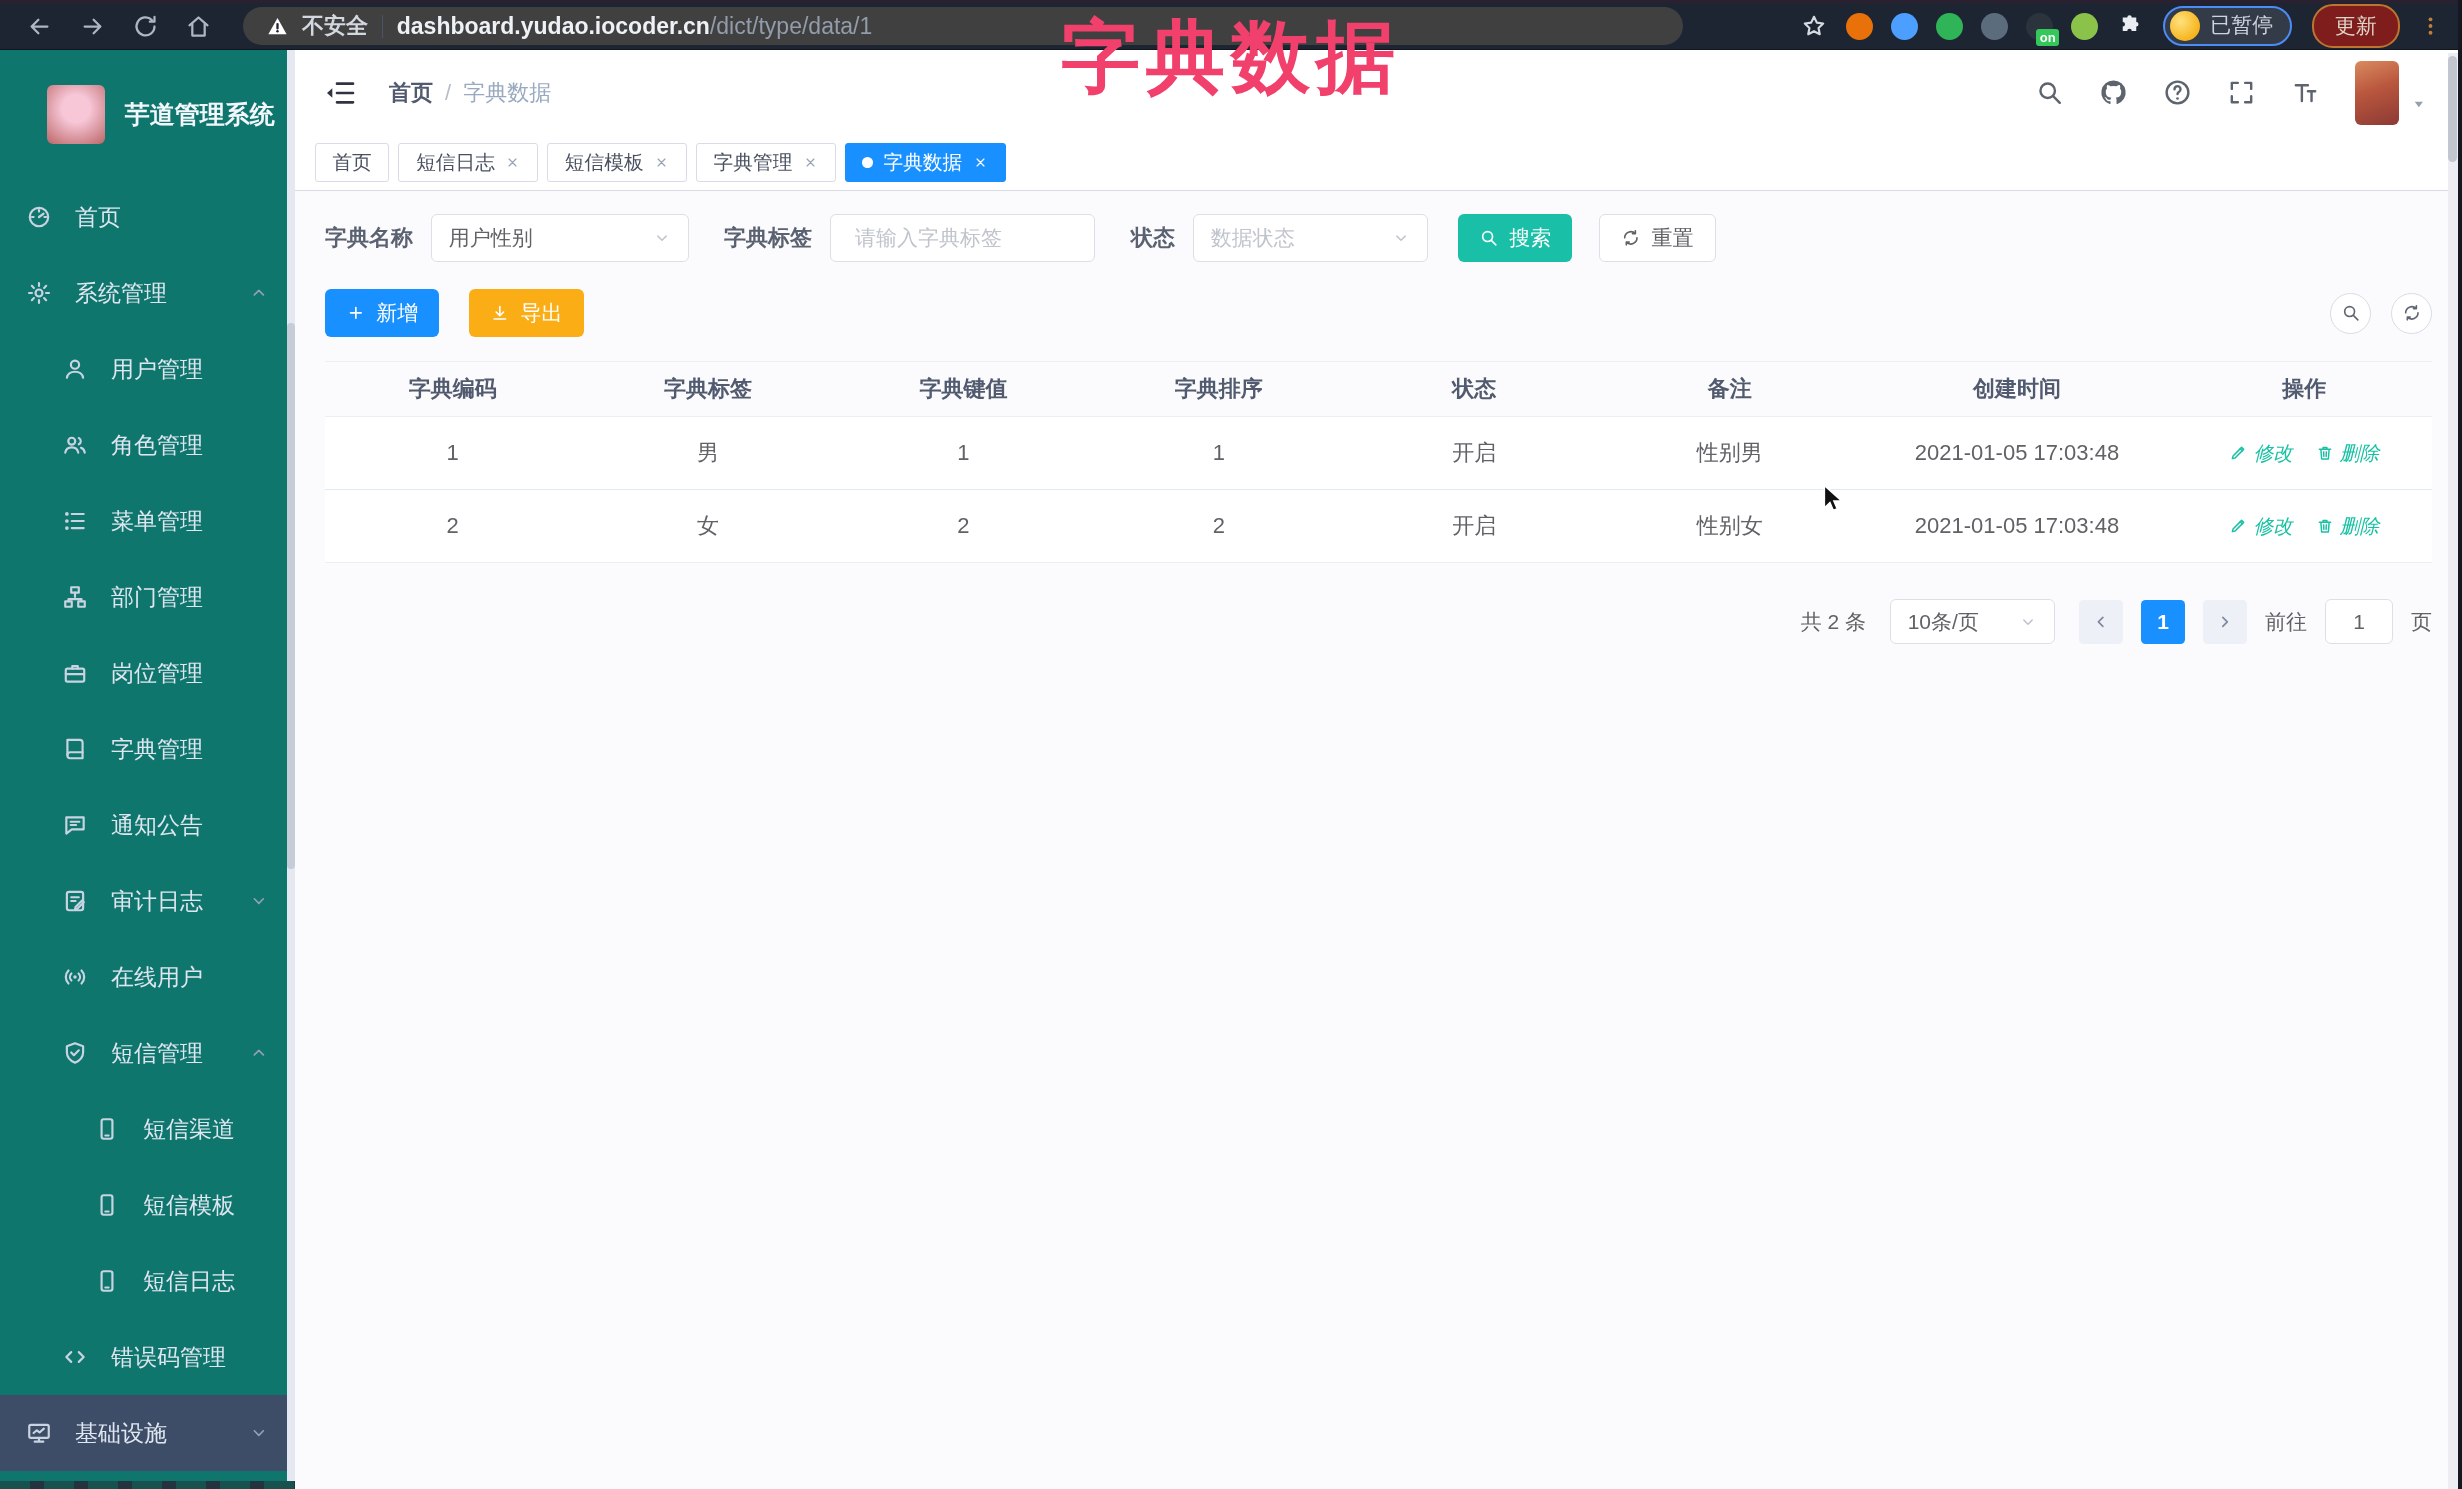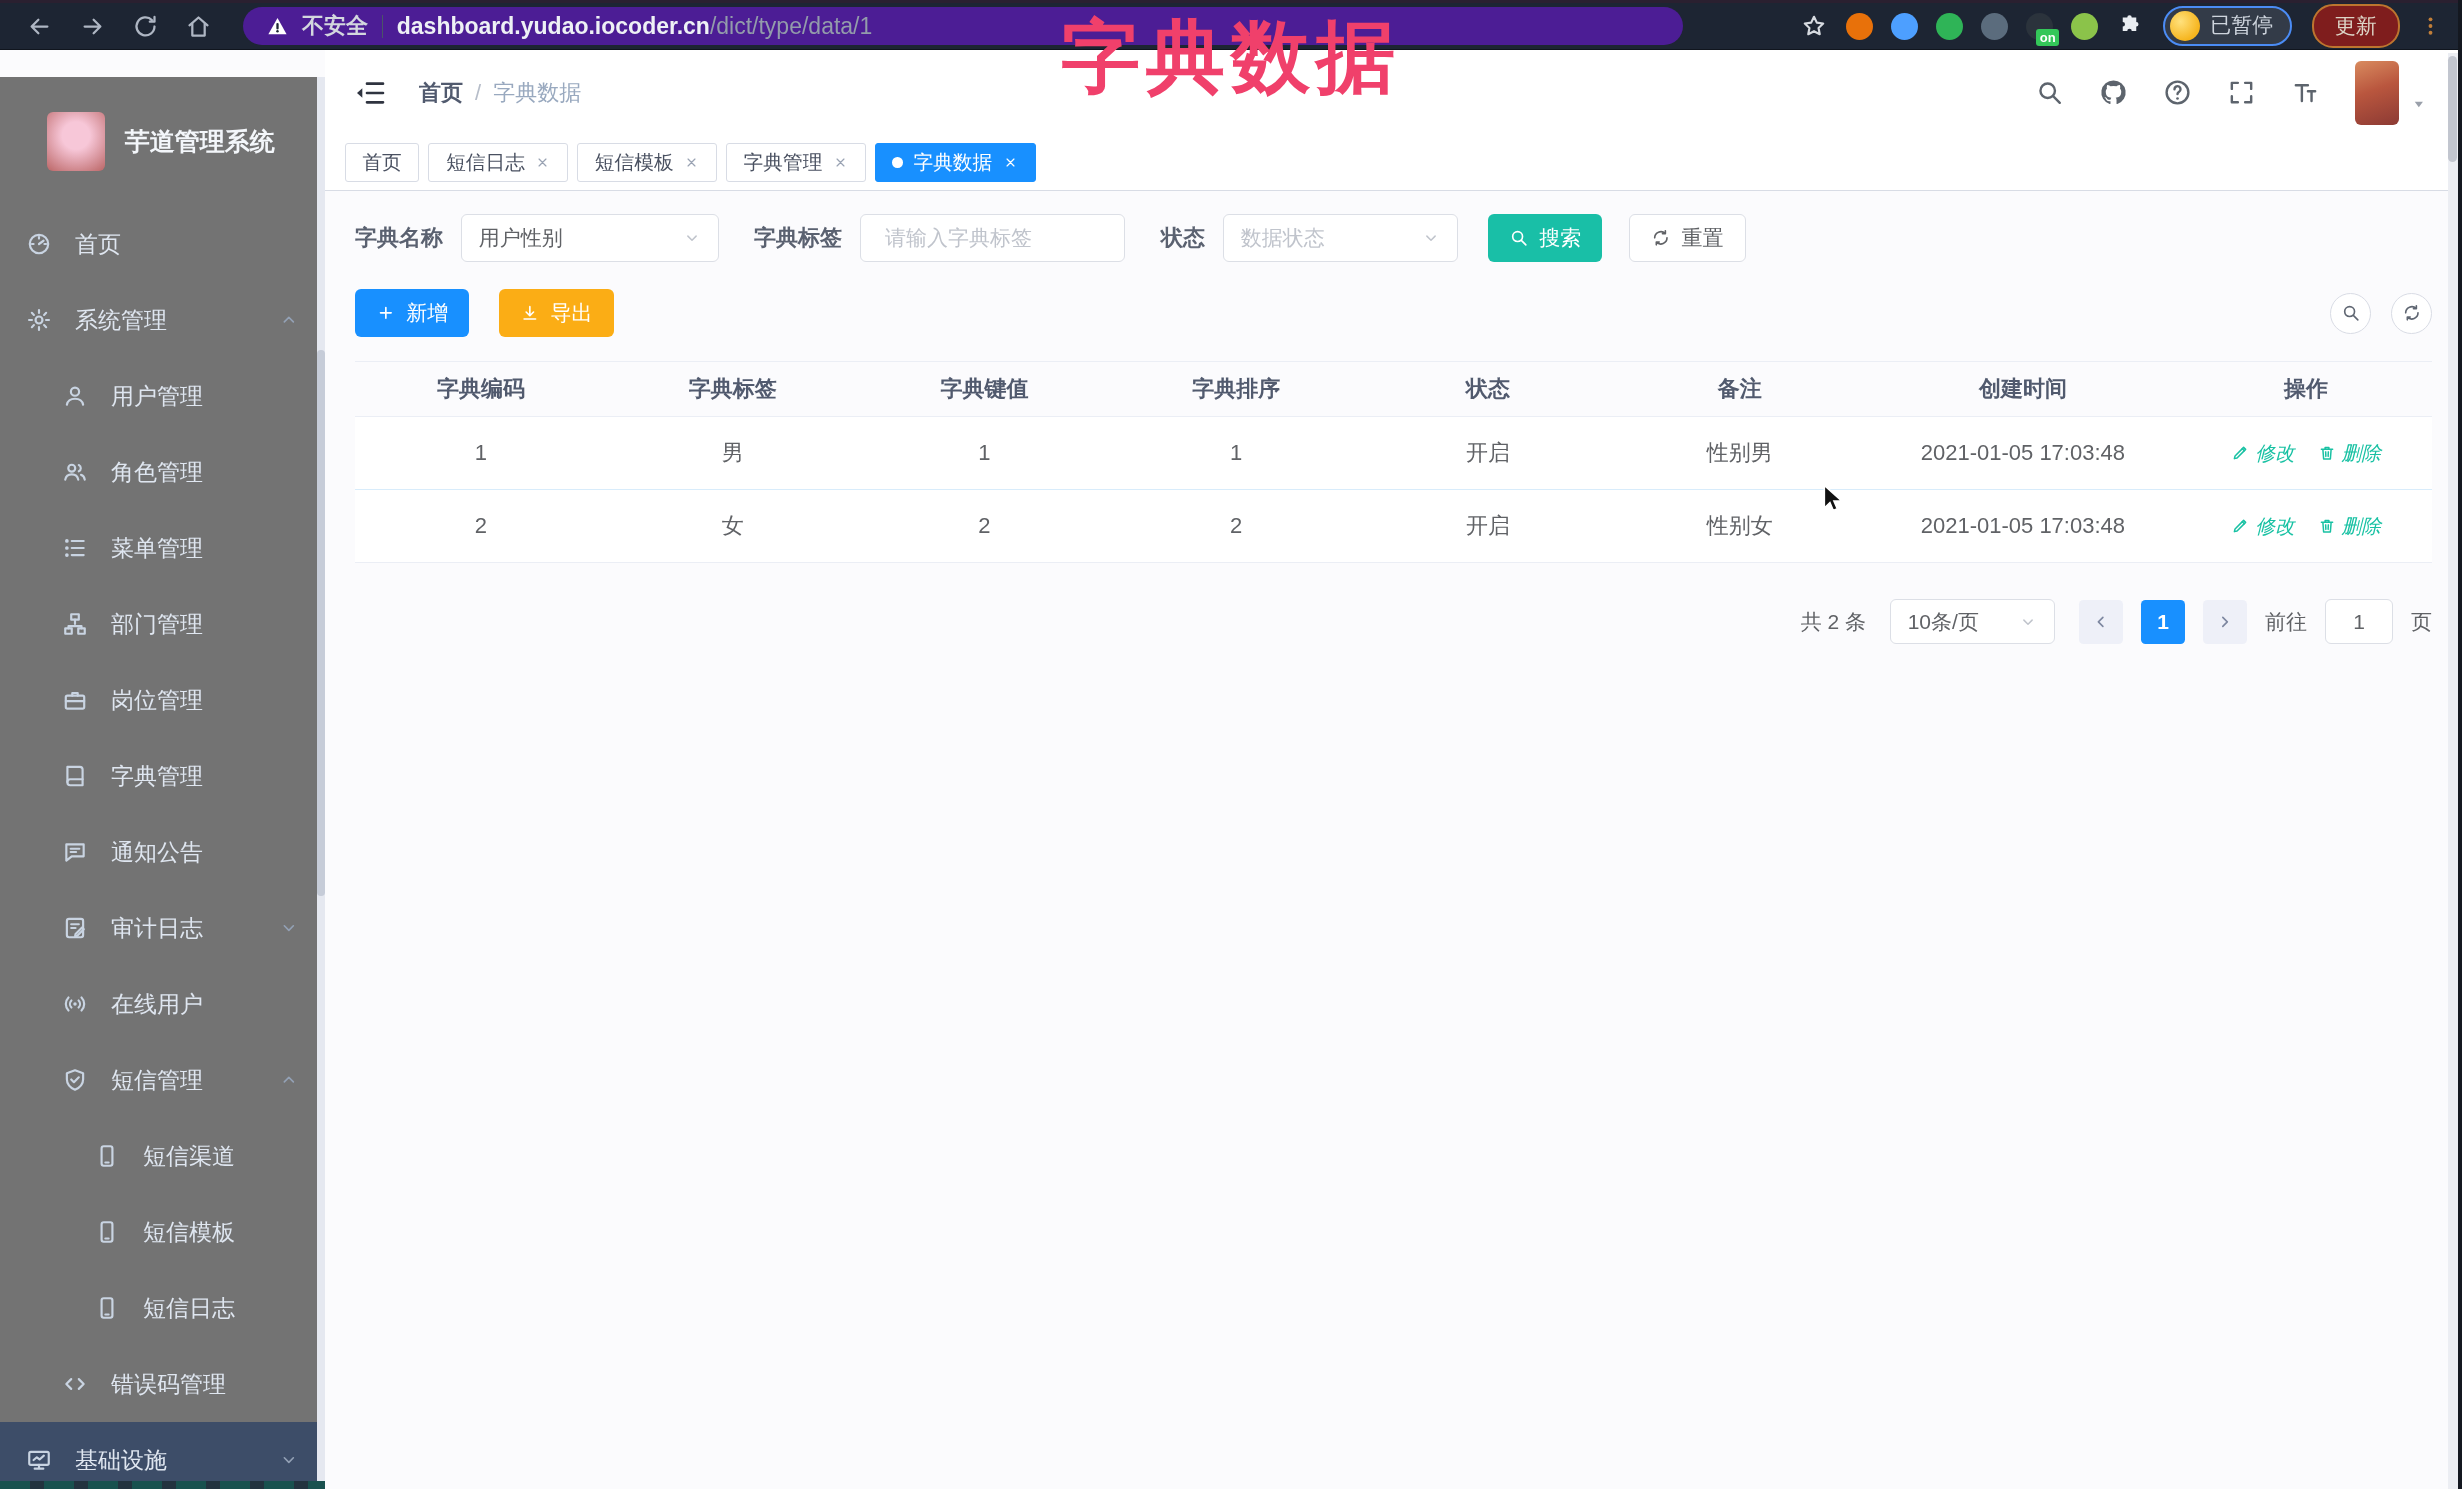--- a/index.html
+++ b/index.html
@@ -6,21 +6,21 @@
   html,body { width:2462px; height:1490px; overflow:hidden;
     font-family:"Liberation Sans","DejaVu Sans",sans-serif; }
   body { position:relative; background:#fbfbfd; }
   .svgi { display:inline-flex; align-items:center; justify-content:center; }
   .svgi svg { width:100%; height:100%; }
 
   
   .browser-bar { height:50px; background:#1d2533; display:flex; align-items:center;
     padding:0 19.7px 0 26px; gap:26px; border-top:3px solid #2a2030; border-bottom:1.5px solid #10151e; }
   .nav-ico { width:27px; height:27px; color:#aeb6c3; flex:0 0 auto; }
-  .url-pill { flex:1 1 auto; max-width:1440px; height:38px; background:#4c1d95; border-radius:20.5px;
+  .url-pill { flex:1 1 auto; max-width:1440px; height:38px; background:#404040; border-radius:20.5px;
     display:flex; align-items:center; padding:0 23px; gap:13.6px; margin-left:4.5px; }
   .warn-ico { width:23px; height:23px; color:#ffffff; }
   .sec-label { color:#d3d7de; font-size:22px; font-weight:bold; }
   .pill-div { width:1.5px; height:23px; background:#4a5468; }
   .url-domain { color:#eef1f5; font-size:23px; font-weight:bold; }
   .url-path { color:#939cab; font-size:23px; }
   .browser-right { margin-left:auto; display:flex; align-items:center; gap:19.7px; }
   .star { width:26px; height:26px; color:#d6dae0; }
   .ext-row { display:flex; align-items:center; gap:18px; }
   .ext-dot { width:27px; height:27px; border-radius:50%; position:relative; }
@@ -29,21 +29,21 @@
   .profile-chip { display:flex; gap:10.6px; border:2.3px solid #4b8cf5;
     background:#333b48; border-radius:23px; padding:3px 16.7px 3px 4.5px; color:#ced4dd; font-size:21px; }
   .chip-avatar { width:30px; height:30px; border-radius:50%;
     background:radial-gradient(circle at 35% 35%, #ffe17d, #f6b51e 70%); }
   .update-btn { border:2.3px solid #bd752f; background:#7f1d1d; color:#ddd5c7; font-size:21px;
     border-radius:21px; padding:6px 21px; }
   .dots { width:23px; height:26px; color:#c07e39; }
 
   
   .app { display:flex; height:1440px; }
-  .sidebar { width:325px; background:#737373; position:relative; flex:0 0 auto;margin-top:27px; }
+  .sidebar { width:295px; background:#0f766e; position:relative; flex:0 0 auto; }
   .logo-row { height:129px; display:flex; align-items:center; padding-left:47px; gap:19.7px; }
   .logo-img { width:58px; height:59px; border-radius:6px;
     background:radial-gradient(circle at 50% 40%, #f7c7d8 0 30%, #b66), #7a4444; }
   .logo-title { color:#f3f6fa; font-size:25px; font-weight:bold; }
   .m-item { height:76px; display:flex; align-items:center; color:#dfe6f0; font-size:23px;
     cursor:pointer; padding-right:26px; }
   .m-item.l0 { padding-left:26px; }
   .m-item.l1 { padding-left:62px; }
   .m-item.l2 { padding-left:94px; }
   .m-item.hl { background:#3d4d68; }

